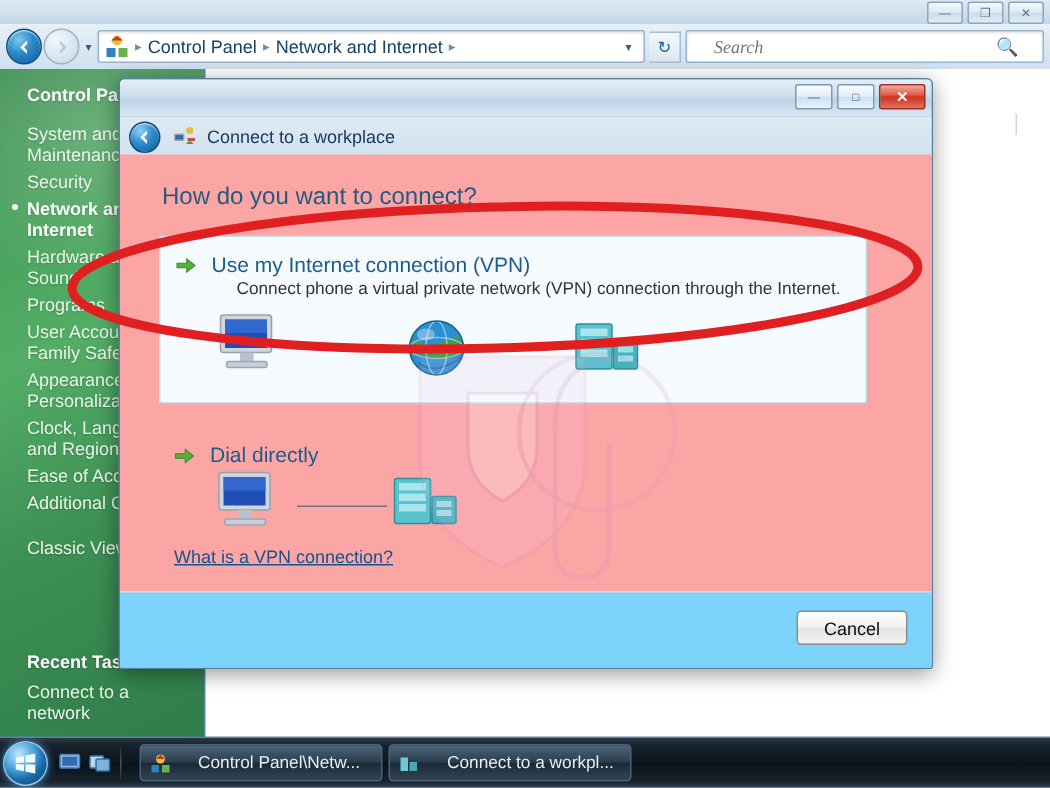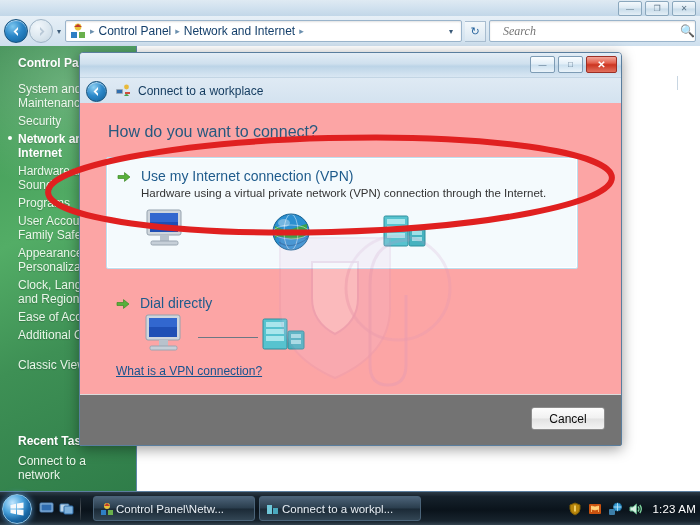--- a/index.html
+++ b/index.html
@@ -68,21 +68,21 @@
   }
   .refresh-btn{
     width:20px;height:19px;flex:none;border:1px solid #a8bdd0;border-left:none;
     background:linear-gradient(180deg,#f3f8fb,#dae7f1);
     display:flex;align-items:center;justify-content:center;
     color:#1f5e99;font-size:11px;
   }
   .search-box{
     width:205px;height:20px;margin-right:4px;margin-left:3px;flex:none;background:#fff;
     border:1px solid #9ab4cb;border-radius:2px;
-    display:flex;align-items:center;justify-content:flex-end;padding:0 0;
+    display:flex;align-items:center;justify-content:space-between;padding:0 16px;
     box-shadow:inset 0 1px 2px rgba(0,0,0,.12);
   }
   .search-box input{
     border:none;outline:none;width:175px;font-size:12px;
     font-family:"Liberation Serif",serif;font-style:italic;color:#6d6d6d;background:transparent;
   }
   .search-mag{color:#2d6ea8;font-size:12px;}
 
   
   .explorer-body{
@@ -173,41 +173,41 @@
 
   .wiz-content{
     position:absolute;left:0;top:50px;right:0;bottom:51px;background:#fca5a5;
     overflow:hidden;
   }
   .wiz-question{
     font-size:16px;color:#26597f;padding:20px 0 0 28px;
     font-family:"Liberation Sans",sans-serif;
   }
 
-  .opt{position:relative;margin:16px 0 0 26px;width:470px;padding:6px 0 0 0;}
+  .opt{position:relative;margin:16px 0 0 26px;width:470px;padding:6px 0 0 0;text-align:center;}
   .opt.hover{
     background:#f4fafd;border:1px solid #bcdff0;border-radius:2px;
     box-shadow:inset 0 0 0 1px #fff;
   }
   .opt-row{display:flex;align-items:flex-start;padding:4px 0 0 10px;}
   .arrow{
     width:14px;height:14px;flex:none;margin:2px 10px 0 0;
   }
   .opt-title{font-size:14px;color:#1e5b8c;line-height:16px;}
   .opt-desc{font-size:11.5px;color:#333;padding:2px 0 6px 34px;line-height:14px;}
   .opt-art{height:62px;position:relative;margin-left:34px;}
 
   .wiz-link{
     position:absolute;left:36px;bottom:16px;font-size:12px;color:#16538f;
     text-decoration:underline;cursor:pointer;
   }
 
   .wiz-footer{
     position:absolute;left:0;right:0;bottom:0;height:50px;
-    background:#737373;border-top:1px solid #dcdcdc;
+    background:#7dd3fc;border-top:1px solid #dcdcdc;
   }
   .wiz-cancel{
     position:absolute;right:16px;top:12px;width:74px;height:23px;
     border:1px solid #8c8c8c;border-radius:3px;font-size:12px;color:#0b0b0b;
     background:linear-gradient(180deg,#fdfdfd 0%,#f1f1f1 48%,#e2e2e2 52%,#f3f3f3 100%);
     cursor:pointer;font-family:"Liberation Sans",sans-serif;
   }
 
   
   #watermark{
@@ -239,21 +239,21 @@
   }
   .qlaunch{display:flex;align-items:center;margin-left:7px;gap:5px;}
   .ql-ico{width:15px;height:15px;border-radius:2px;}
   .tb-sep{
     width:1px;height:22px;margin:0 6px;
     background:linear-gradient(180deg,rgba(255,255,255,.05),rgba(255,255,255,.28),rgba(255,255,255,.05));
   }
   .tb-items{display:flex;align-items:center;gap:4px;margin-left:6px;}
   .tb-item{
     height:23px;min-width:148px;border-radius:3px;display:flex;align-items:center;
-    padding:0 6px;gap:2px;font-size:11.5px;color:#e8eef4;
+    padding:0 6px;gap:18px;font-size:11.5px;color:#e8eef4;
     border:1px solid #4a6378;
     background:linear-gradient(180deg,#4c6378 0%,#2a3d4d 48%,#1b2a36 52%,#324554 100%);
     white-space:nowrap;overflow:hidden;
   }
   .tb-item .tb-ico{width:14px;height:14px;flex:none;}
   .tray{
     position:absolute;right:4px;display:flex;align-items:center;gap:6px;
     height:23px;padding-left:8px;
   }
   .tray-ico{width:14px;height:14px;}
@@ -376,21 +376,21 @@
 
     <div class="wiz-question">How do you want to connect?</div>
 
     <div class="opt hover">
       <div class="opt-row">
         <svg class="arrow" viewBox="0 0 14 14">
           <path d="M1 5.5 L7.5 5.5 L7.5 2.6 L13 7 L7.5 11.4 L7.5 8.5 L1 8.5 Z" fill="#57b03a" stroke="#3d8a27" stroke-width=".7"></path>
         </svg>
         <span class="opt-title">Use my Internet connection (VPN)</span>
       </div>
-      <div class="opt-desc">Hardware using a virtual private network (VPN) connection through the Internet.</div>
+      <div class="opt-desc">Connect phone a virtual private network (VPN) connection through the Internet.</div>
       <div class="opt-art">
 
         <svg width="52" height="48" viewBox="0 0 52 48" style="position:absolute;left:0;top:0">
           <rect x="6" y="4" width="34" height="25" rx="2" fill="#cfd6dd" stroke="#95a2ae"></rect>
           <rect x="9" y="7" width="28" height="19" fill="#1f4fb5"></rect>
           <rect x="9" y="7" width="28" height="9" fill="#3a6fd8" opacity=".75"></rect>
           <rect x="19" y="29" width="9" height="6" fill="#b8c2cc"></rect>
           <rect x="10" y="35" width="27" height="4" rx="1.5" fill="#c6cfd8" stroke="#9aa6b2"></rect>
         </svg>
 
@@ -507,34 +507,13 @@
     </div>
     <div class="tb-item">
       <svg class="tb-ico" viewBox="0 0 14 14">
         <rect x="1" y="3" width="5" height="9" fill="#6fc7d8"></rect>
         <rect x="7" y="6" width="5" height="6" fill="#4aa8bd"></rect>
       </svg>
       <span>Connect to a workpl...</span>
     </div>
   </div>
 
-  <div class="tray">
-    <svg class="tray-ico" viewBox="0 0 14 14">
-      <path d="M7 1 L12 3 v4 q0 4 -5 6 q-5 -2 -5 -6 V3 z" fill="#b8860b" stroke="#7a5a05"></path>
-      <path d="M7 3.5 v6" stroke="#ffe07a" stroke-width="1.6"></path>
-    </svg>
-    <svg class="tray-ico" viewBox="0 0 14 14">
-      <rect x="1" y="2" width="12" height="10" rx="1" fill="#c9520f"></rect>
-      <path d="M3.5 4 v6 M10.5 4 v6 M3.5 4 q3.5 2 7 0 v3 q-3.5 2 -7 0 z" fill="#ffd27a" stroke="#ffd27a" stroke-width=".8"></path>
-    </svg>
-    <svg class="tray-ico" viewBox="0 0 14 14">
-      <rect x="1" y="7" width="6" height="6" rx="1" fill="#3d7ea8"></rect>
-      <circle cx="9.5" cy="5" r="4" fill="#3aa0d8" stroke="#1d6f9f"></circle>
-      <path d="M5.5 5 h8 M9.5 1 v8" stroke="#bfe6f7" stroke-width=".8"></path>
-    </svg>
-    <svg class="tray-ico" viewBox="0 0 14 14">
-      <path d="M2 5 h3 L8.5 2 v10 L5 9 H2 z" fill="#d8f2e4" stroke="#5fae85"></path>
-      <path d="M10 4.5 q2 2.5 0 5" fill="none" stroke="#7fd8a0" stroke-width="1.3"></path>
-      <path d="M11.8 3 q3 4 0 8" fill="none" stroke="#7fd8a0" stroke-width="1.3"></path>
-    </svg>
-    <span class="tray-clock">1:23 AM</span>
-  </div>
 </div>
 
 </body></html>

